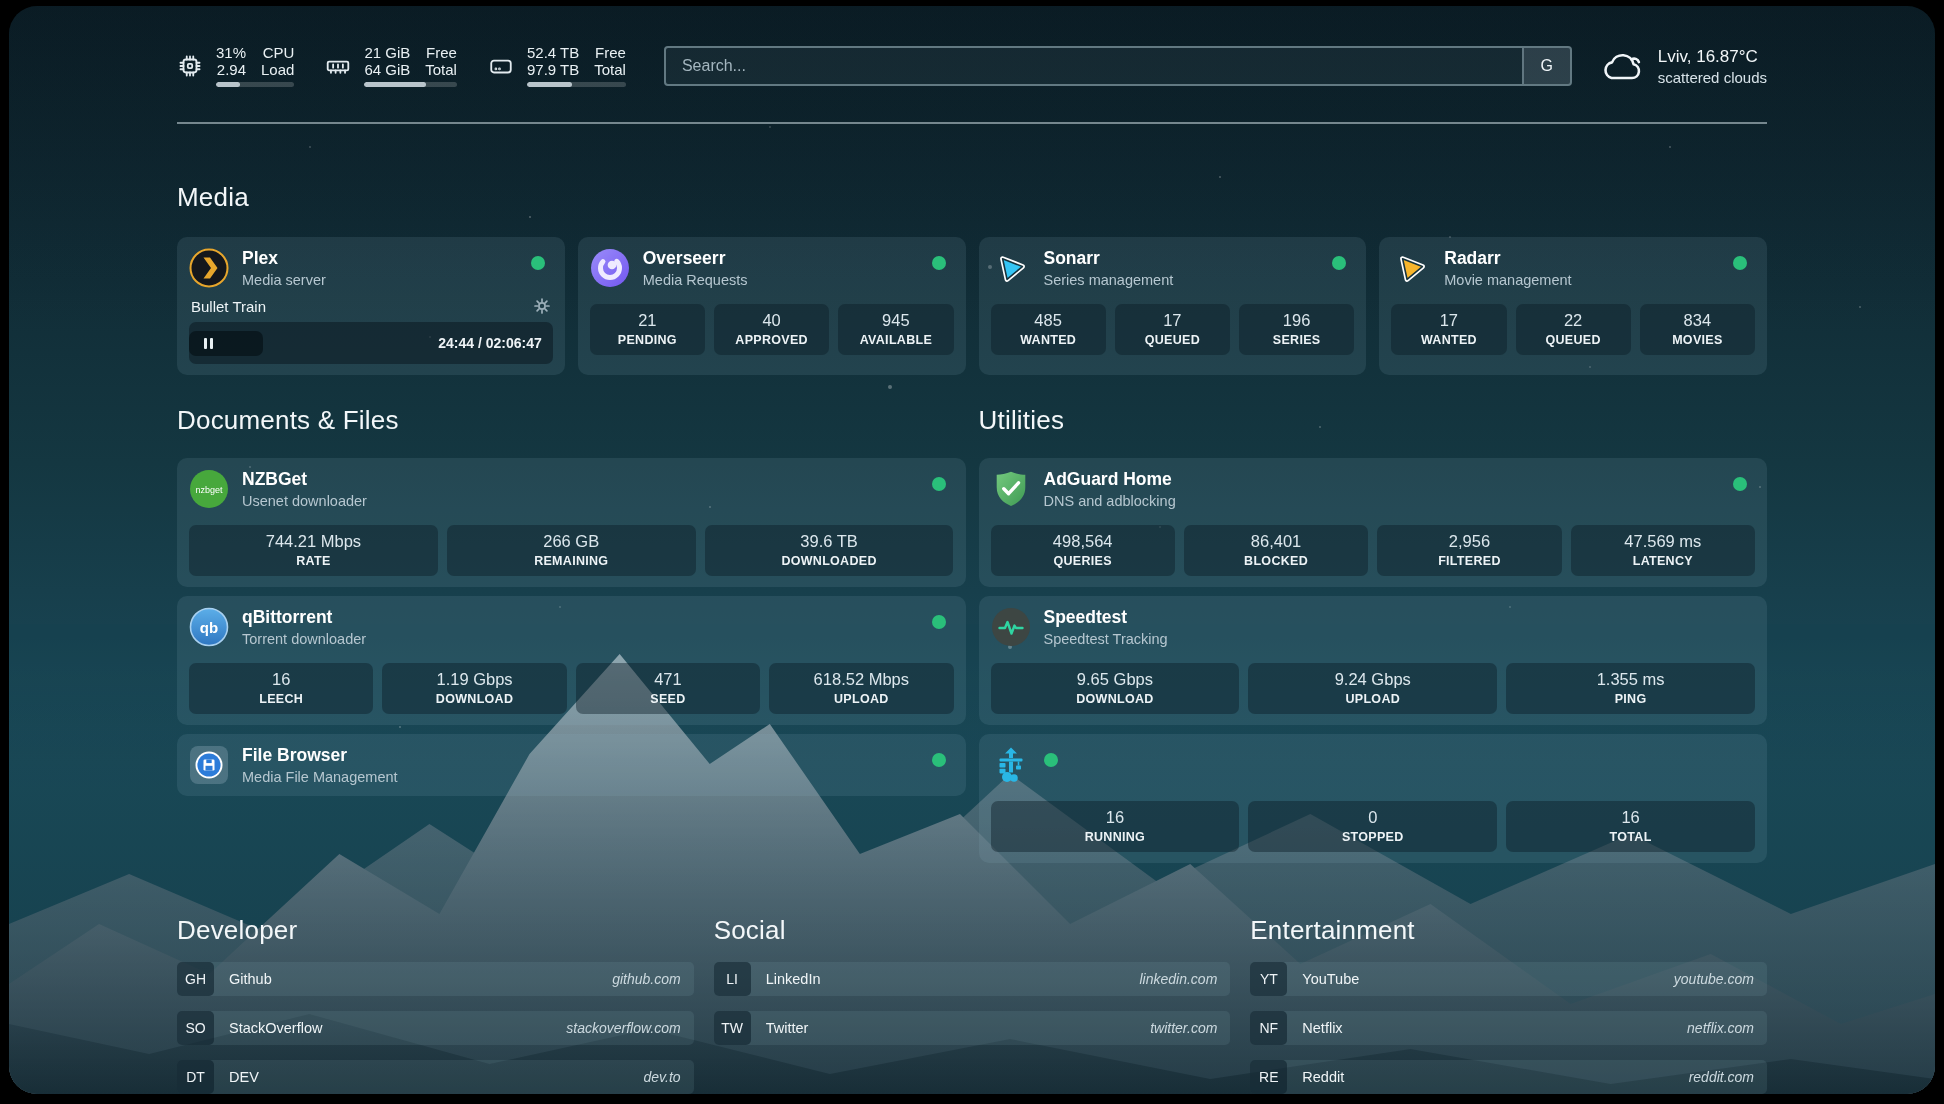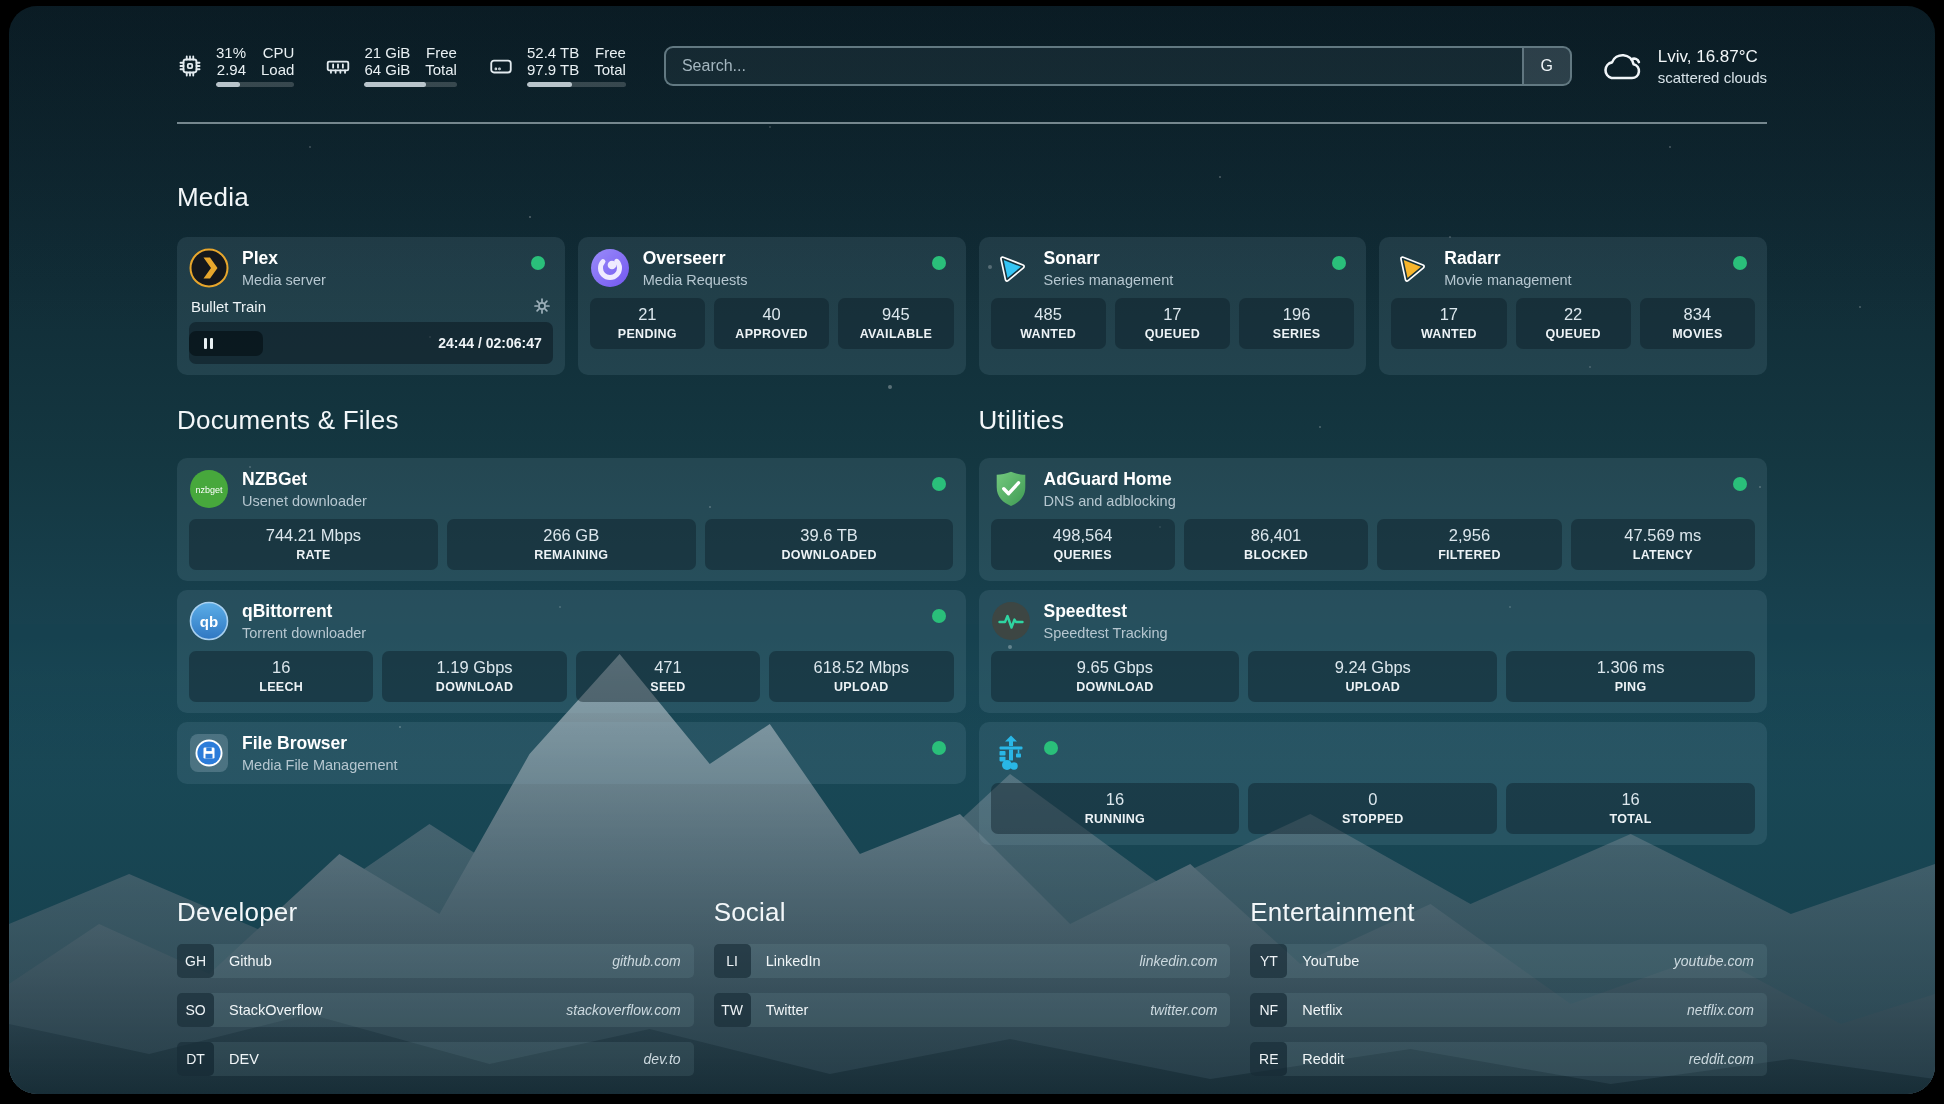--- a/index.html
+++ b/index.html
@@ -38,21 +38,21 @@
   
   .topbar{display:flex;align-items:center;height:48px;}
   .metrics{display:flex;gap:31px;}
   .metric{display:flex;align-items:center;gap:13px;}
   .m-icon{width:26px;height:26px;flex:none;}
   .m-grid{display:grid;grid-template-columns:auto auto;column-gap:15px;row-gap:1px;
           justify-items:end;font-size:15px;line-height:16px;color:#e9f0f3;}
   .m-bar{margin-top:4px;height:5px;border-radius:3px;background:rgba(255,255,255,.18);overflow:hidden;}
   .m-fill{height:100%;background:var(--bar-fill);border-radius:3px;}
   .searchbox{flex:1;margin:0 28px 0 38px;height:40px;border:2px solid rgba(176,199,209,.5);
-    border-radius:9px;display:flex;overflow:hidden;background:rgba(144,180,194,.08);}
+    border-radius:4px;display:flex;overflow:hidden;background:rgba(144,180,194,.08);}
   .searchbox input{flex:1;background:transparent;border:none;outline:none;padding:0 16px;
     font-size:16px;color:#e8eff3;font-family:inherit;}
   .searchbox input::placeholder{color:#a4b6bf;}
   .search-btn{width:48px;display:flex;align-items:center;justify-content:center;cursor:pointer;
     background:rgba(201,220,228,.13);border-left:2px solid rgba(176,199,209,.4);
     font-size:16px;color:#f0f5f8;}
   .weather{display:flex;align-items:center;gap:14px;}
   .weather-loc{font-size:17px;color:#f2f6f8;}
   .weather-cond{font-size:15px;color:#d7e2e8;margin-top:2px;}
 
@@ -67,21 +67,21 @@
   .col-stack{display:flex;flex-direction:column;gap:9px;}
 
   .card{background:rgba(150,188,201,.13);border-radius:10px;padding:11px 12px;position:relative;}
   .card-head{display:flex;align-items:center;gap:13px;}
   .svc-icon{width:40px;height:40px;flex:none;}
   .svc-names{flex:1;min-width:0;}
   .svc-title{font-size:17.5px;font-weight:700;color:#fff;}
   .svc-desc{font-size:14.5px;color:#b6c7d0;margin-top:3px;}
   .status-dot{width:14px;height:14px;border-radius:50%;background:var(--status-green);
     flex:none;margin-right:8px;align-self:flex-start;margin-top:8px;}
-  .stats{display:flex;gap:9px;margin-top:10px;}
+  .stats{display:flex;gap:9px;margin-top:16px;}
   .stat{flex:1;background:rgba(9,27,36,.42);border-radius:7px;padding:7px 6px 8px;text-align:center;}
   .stat-value{font-size:16.5px;color:#dce7ed;}
   .stat-label{font-size:12.5px;font-weight:700;color:#edf3f6;margin-top:3px;letter-spacing:.3px;}
 
   
   .now-playing{margin-top:9px;display:flex;align-items:center;justify-content:space-between;
     font-size:15px;color:#eef4f7;padding:0 2px;}
   .plex-bar{margin-top:7px;height:42px;background:rgba(7,20,28,.5);border-radius:7px;
     display:flex;align-items:center;gap:37px;}
   .plex-chip{width:74px;height:25px;background:rgba(4,13,19,.6);border-radius:7px;
@@ -485,21 +485,21 @@
             <div class="stats">
               <div class="stat">
                 <div class="stat-value">9.65 Gbps</div>
                 <div class="stat-label">DOWNLOAD</div>
               </div>
               <div class="stat">
                 <div class="stat-value">9.24 Gbps</div>
                 <div class="stat-label">UPLOAD</div>
               </div>
               <div class="stat">
-                <div class="stat-value">1.306 ms</div>
+                <div class="stat-value">1.355 ms</div>
                 <div class="stat-label">PING</div>
               </div>
             </div>
           </div>
 
           <div class="card">
             <div class="card-head">
               <svg class="svc-icon" viewBox="0 0 40 40">
                 <g fill="var(--portainer-blue)">
                   <path d="M20 2.5l6 6h-4v4.5h-4V8.5h-4z"></path>

